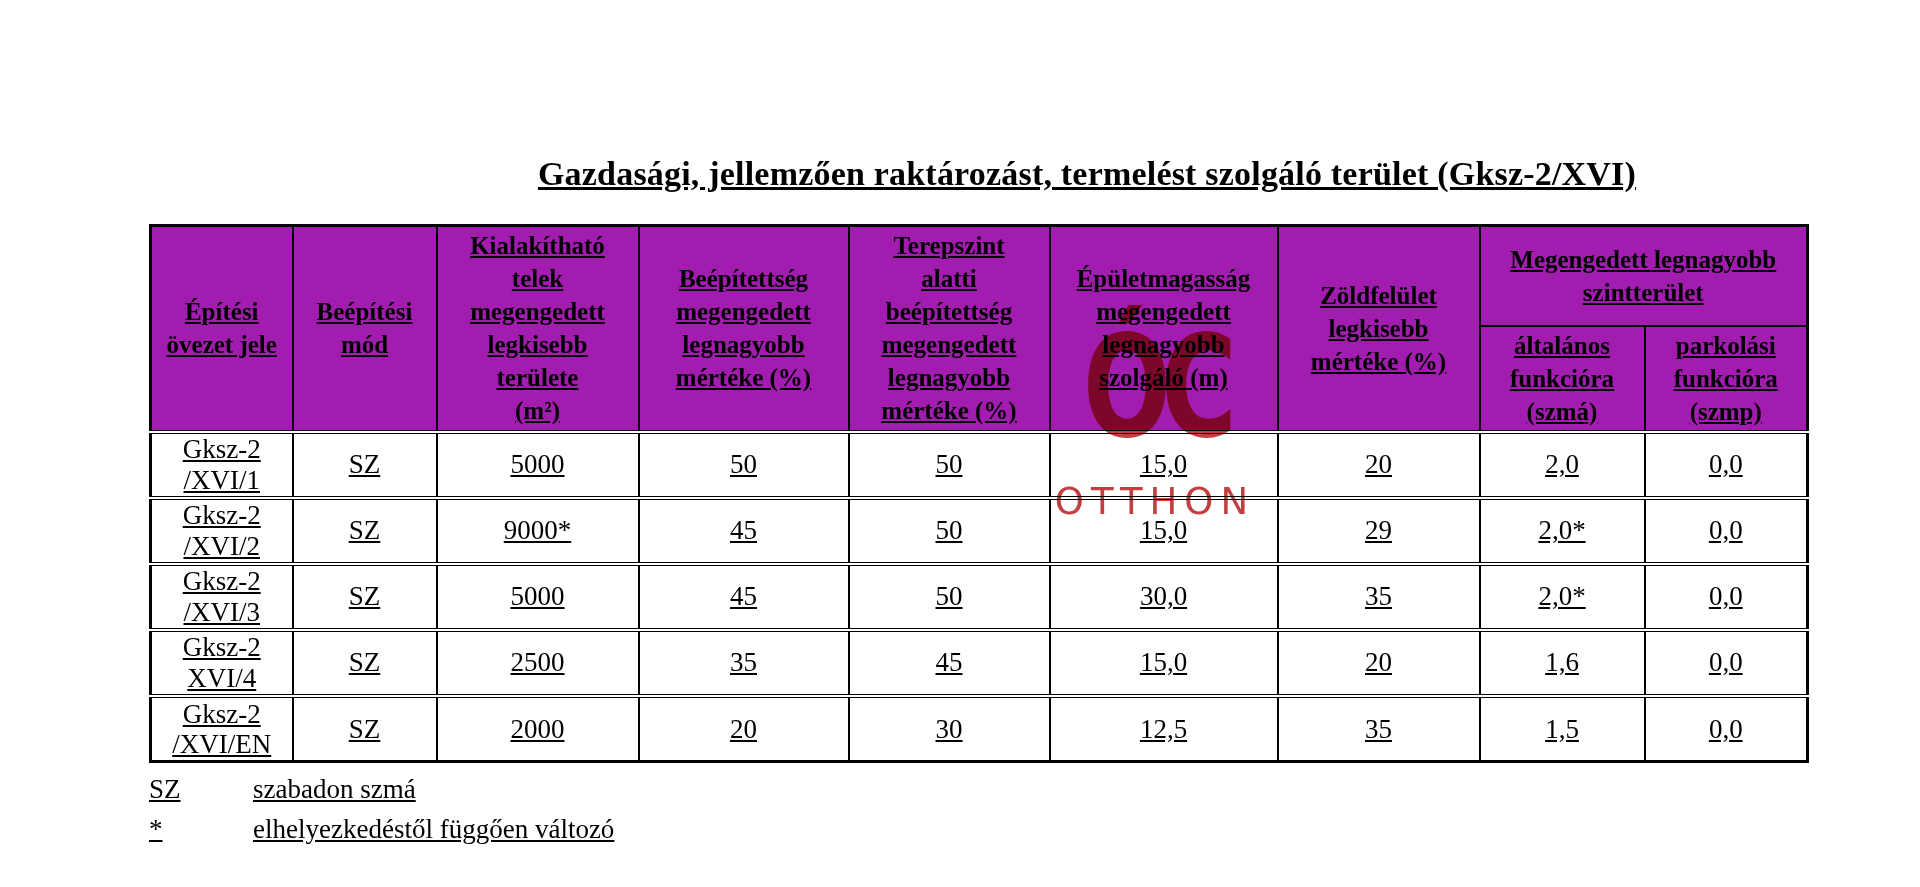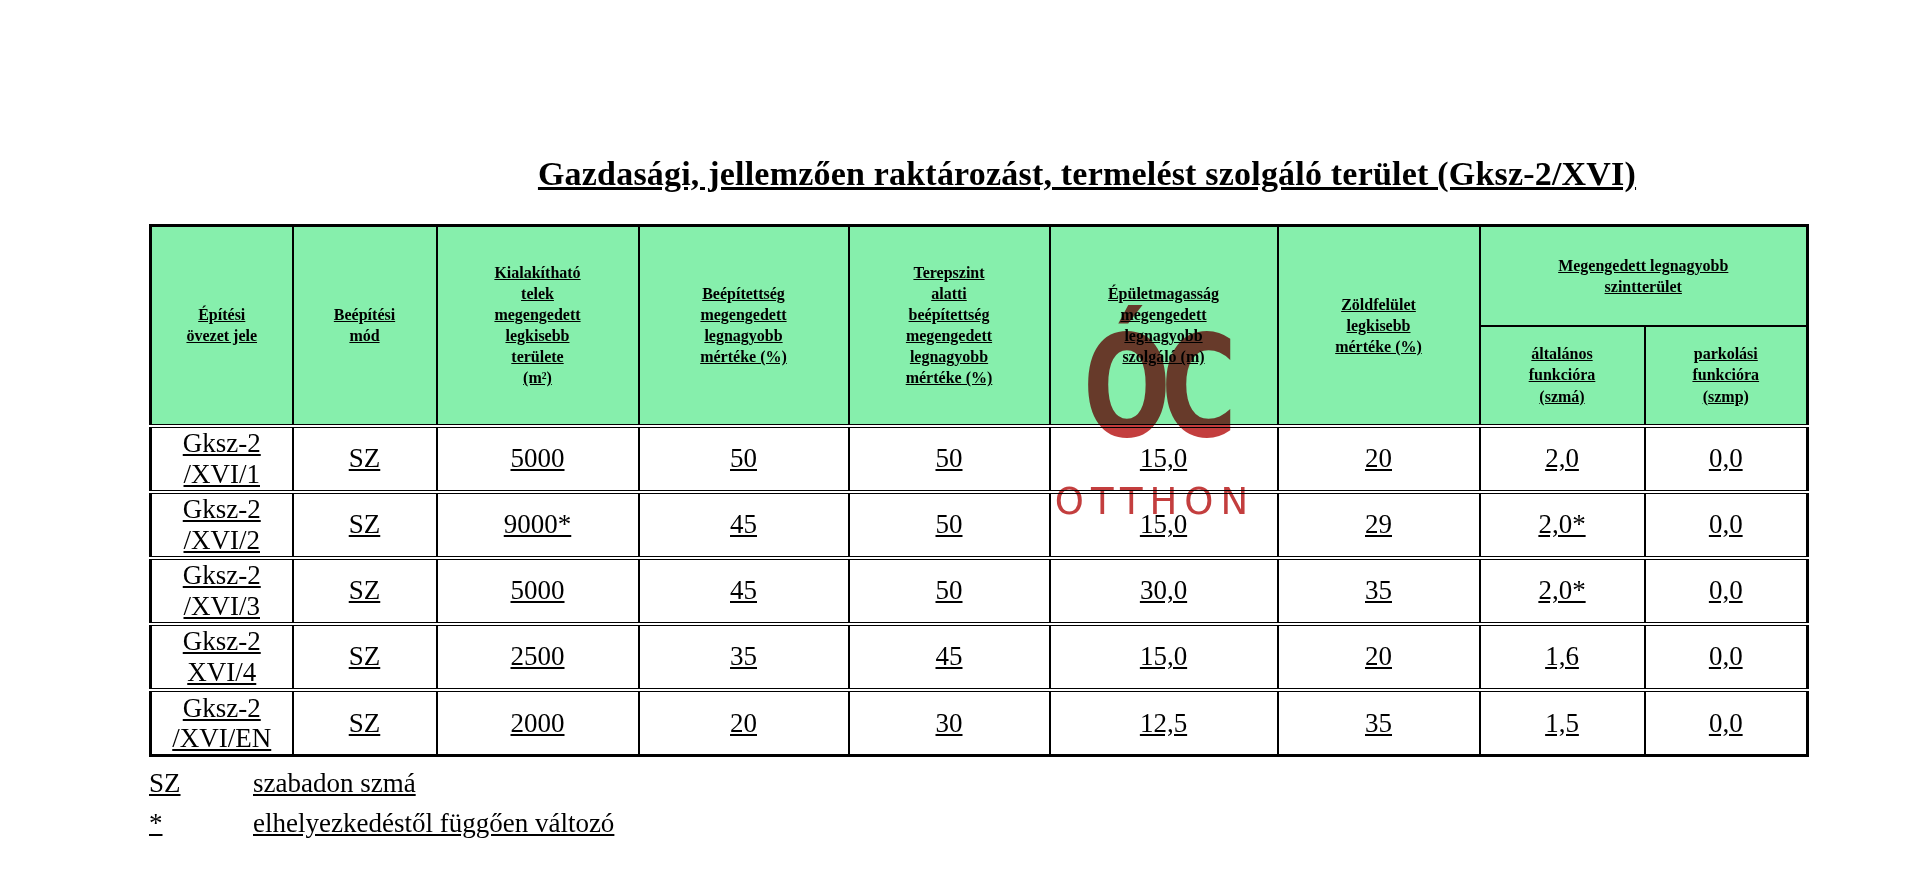--- a/index.html
+++ b/index.html
@@ -15,21 +15,21 @@
 
   table.reg-table {
     border-collapse:collapse; table-layout:fixed; width:1657px;
     border:3px solid #000;
   }
   .reg-table th, .reg-table td {
     border:2px solid #000; text-align:center; vertical-align:middle;
     white-space:pre-line; overflow:hidden;
   }
   .reg-table thead th {
-    background:#86efac; font-weight:bold; font-size:16px; line-height:1.32;
+    background:#a21caf; font-weight:bold; font-size:25px; line-height:1.32;
     padding:2px 14px;
   }
   .hr1 th { height:100px; }
   .hr2 th { height:100px; }
   th.rowspan2 { height:200px; }
   .reg-table tbody td {
     font-size:27px; height:66px; line-height:1.12; background:#fff;
     border-top:4px double #000;
   }
 

